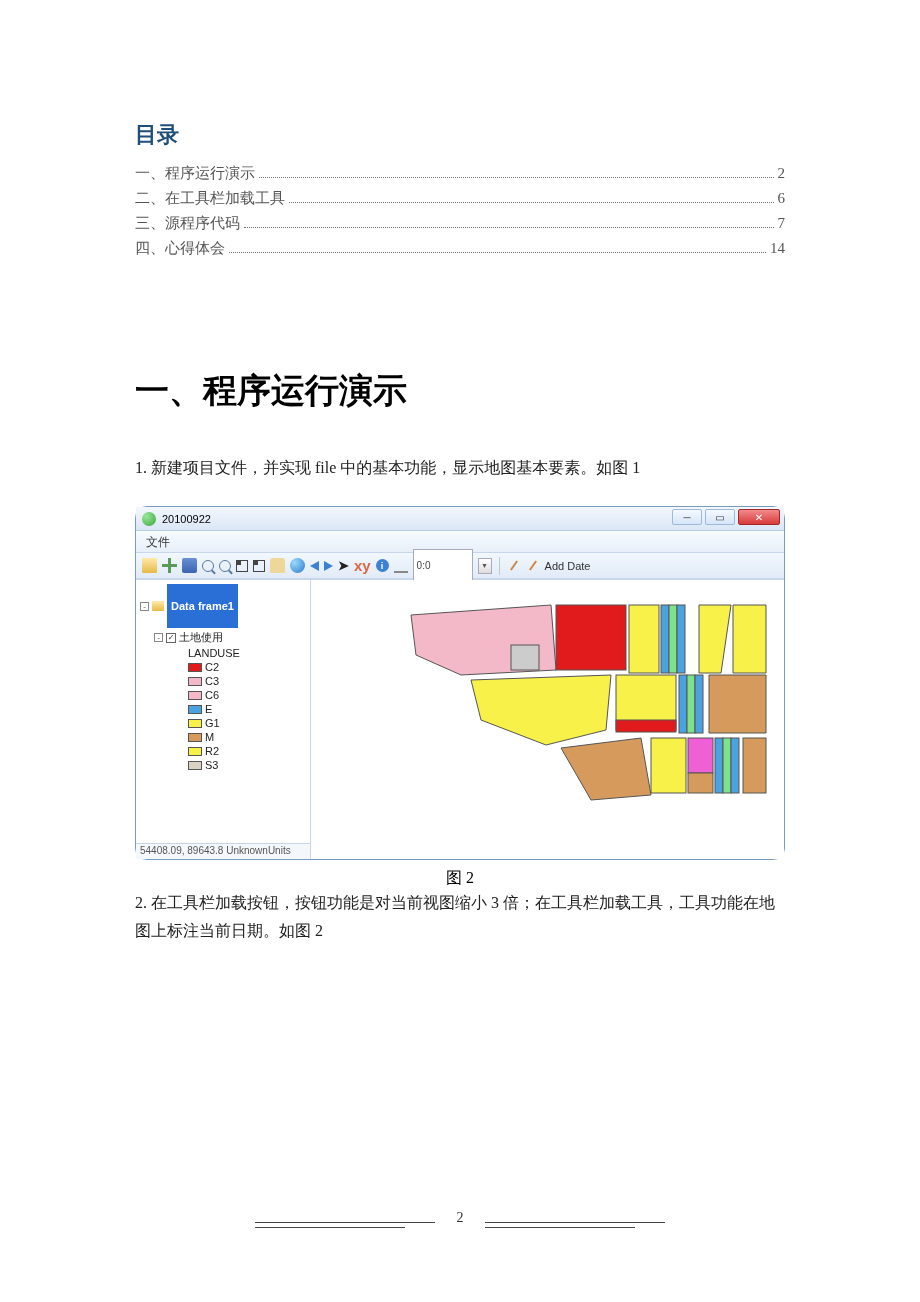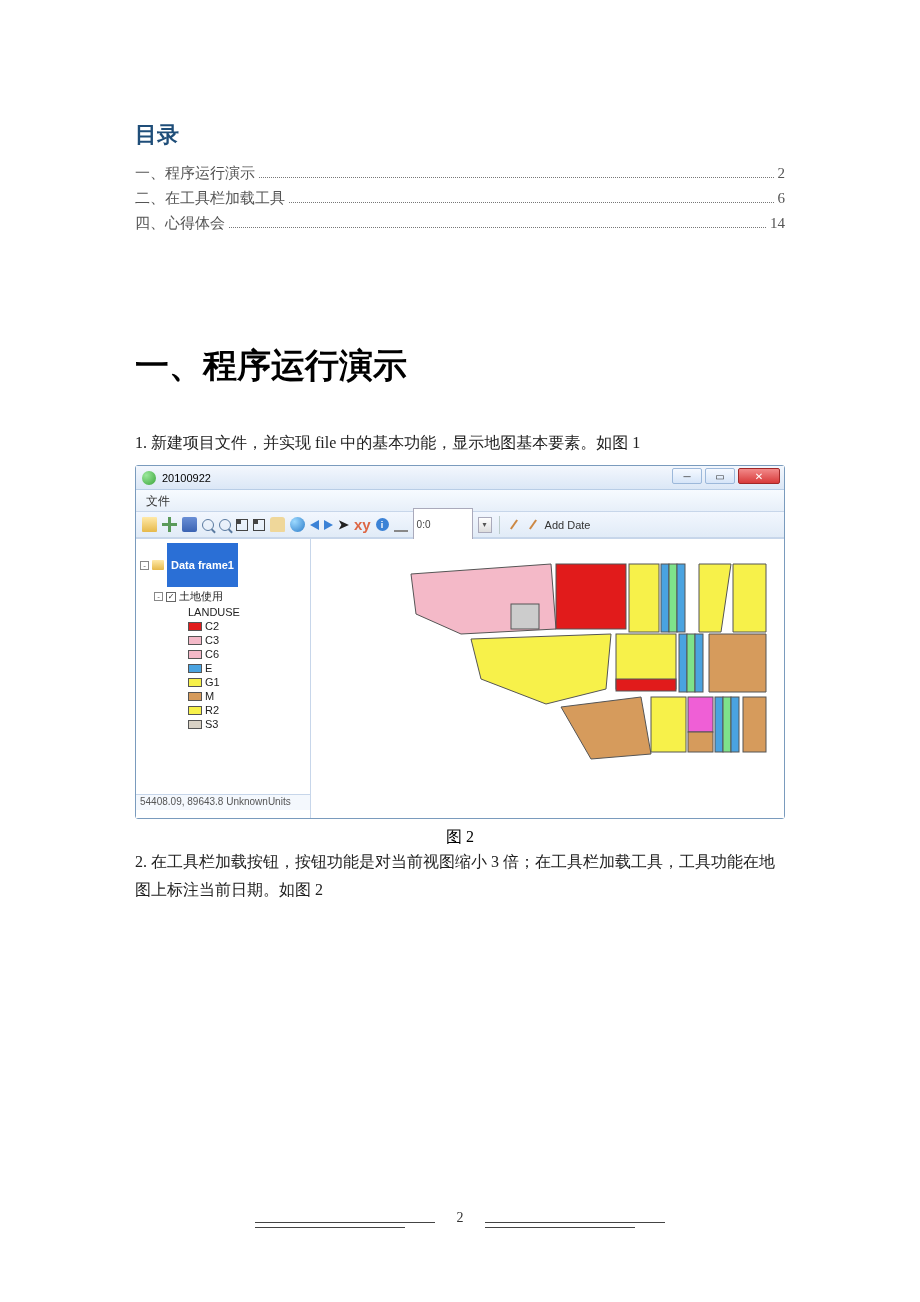--- a/index.html
+++ b/index.html
@@ -42,23 +42,23 @@
     margin-bottom: 40px;
   }
   .body-text {
     font-size: 16px;
     line-height: 28px;
     color: #222;
   }
   
   .app-window {
     width: 650px;
-    margin-top: 8px;
+    margin-top: 24px;
     border: 1px solid #7a9bbd;
-    border-radius: 3px;
+    border-radius: 12px;
     background: linear-gradient(#eaf1fb,#dde8f7);
     font-family: "Microsoft YaHei","Tahoma",sans-serif;
     font-size: 11px;
   }
   .titlebar {
     height: 24px;
     display: flex;
     align-items: center;
     padding: 0 6px;
     background: linear-gradient(#f3f7fd,#dbe7f6);
@@ -134,21 +134,21 @@
     position: relative;
   }
   .tree { padding: 3px 4px; }
   .tree-row { display:flex; align-items:center; gap:3px; padding:1px 0;}
   .tree-exp { width:9px;height:9px;border:1px solid #888;font-size:8px;line-height:7px;text-align:center;color:#555;background:#fff;}
   .tree-df { background:#2a6fd6;color:#fff;padding:16px 4px;font-weight:bold;}
   .tree-folder{width:12px;height:10px;background:linear-gradient(#ffe9a8,#e6b94a);border-radius:1px;}
   .tree-check{width:10px;height:10px;border:1px solid #666;font-size:8px;line-height:8px;text-align:center;color:#333;}
   .legend-sw { width:14px;height:9px;border:1px solid #555;display:inline-block;}
   .status-bar {
-    position:absolute; bottom:8px; left:0;
+    position:absolute; bottom:0; left:0;
     width:100%; height:16px;
     border-top:1px solid #c7d6ea;
     font-size:10px; color:#555;
     padding:1px 4px;
     background:#f4f8fd;
   }
   .map-canvas { flex:1; background:#fff; position:relative; overflow:hidden;}
   .map-canvas svg { position:absolute; left:0; top:0; }
   .caption { text-align:center; font-size:16px; margin-top:8px; }
   
@@ -169,20 +169,25 @@
 <div class="toc">
   <div class="toc-row">
     <span class="toc-label">一、程序运行演示</span>
     <span class="toc-dots"></span>
     <span class="toc-page">2</span>
   </div>
   <div class="toc-row">
     <span class="toc-label">二、在工具栏加载工具</span>
     <span class="toc-dots"></span>
     <span class="toc-page">6</span>
+  </div>
+  <div class="toc-row">
+    <span class="toc-label">三、源程序代码</span>
+    <span class="toc-dots"></span>
+    <span class="toc-page">7</span>
   </div>
   <div class="toc-row">
     <span class="toc-label">四、心得体会</span>
     <span class="toc-dots"></span>
     <span class="toc-page">14</span>
   </div>
 </div>
 
 <h1 class="h1">一、程序运行演示</h1>
 

